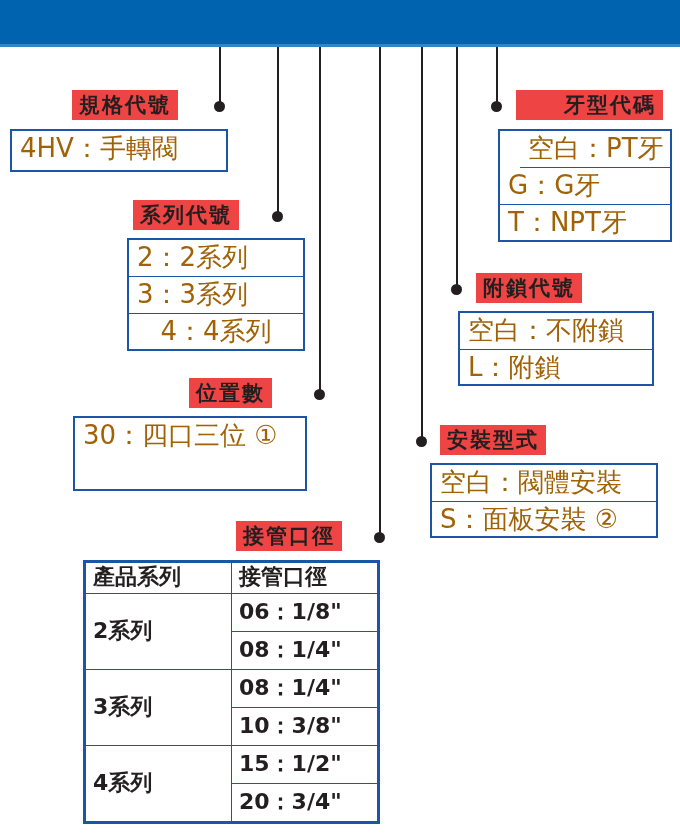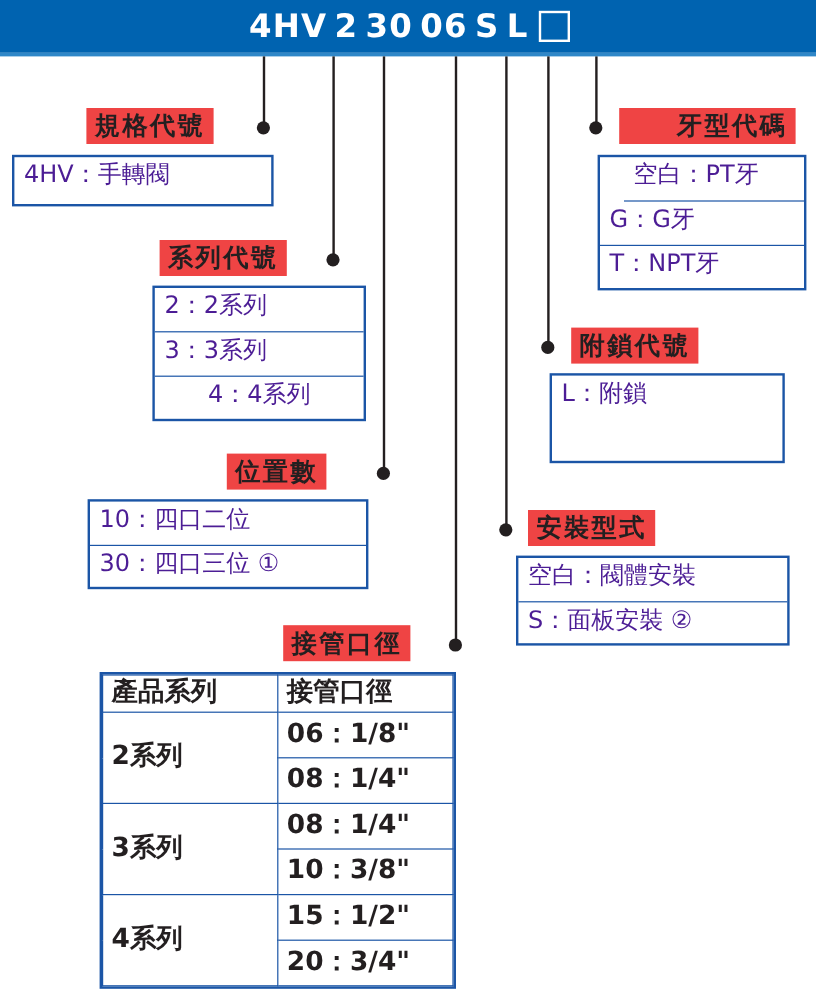--- a/index.html
+++ b/index.html
@@ -89,23 +89,23 @@
 
   
   .optbox {
     position: absolute;
     border: 2px solid #1b55a6;
     background: #ffffff;
     box-sizing: border-box;
   }
   .optbox .row {
     border-bottom: 1.5px solid #1b55a6;
-    font-size: 20px;
+    font-size: 26px;
     line-height: 1;
-    color: #4c1d95;
+    color: #a16207;
     padding: 4px 8px 6px 8px;
     white-space: nowrap;
     box-sizing: border-box;
   }
   .optbox .row:last-child { border-bottom: none; }
   .optbox.single .row { border-bottom: none; }
 
   
   .bore-table {
     position: absolute;
@@ -132,29 +132,20 @@
   .bore-table td.series-cell { vertical-align: middle; }
   .bore-table tr > *:first-child { width: 130px; }
 </style>
 </head>
 <body>
 
 <div id="page">
 
   <div class="header-bar"></div>
   <div class="header-underline"></div>
-  <div class="header-code">
-    <span class="seg">4HV</span>
-    <span class="seg">2</span>
-    <span class="seg">30</span>
-    <span class="seg">06</span>
-    <span class="seg">S</span>
-    <span class="seg">L</span>
-    <span class="boxglyph"></span>
-  </div>
 
   <div class="vline" style="left:219px; top:47px; height:57px;"></div>
   <div class="dot" style="left:214px; top:101px;"></div>
 
   <div class="vline" style="left:277px; top:47px; height:167px;"></div>
   <div class="dot" style="left:272px; top:211px;"></div>
 
   <div class="vline" style="left:319px; top:47px; height:345px;"></div>
   <div class="dot" style="left:314px; top:389px;"></div>
 
@@ -177,21 +168,20 @@
 
   <div class="caption" style="left:133px; top:200px;">系列代號</div>
   <div class="optbox" style="left:127px; top:238px; width:178px; height:113px;">
     <div class="row" style="height:37px;">2：2系列</div>
     <div class="row" style="height:37px;">3：3系列</div>
     <div class="row" style="height:37px;text-align:center;">4：4系列</div>
   </div>
 
   <div class="caption" style="left:189px; top:378px;">位置數</div>
   <div class="optbox" style="left:73px; top:416px; width:234px; height:75px;">
-    <div class="row" style="height:37px;">10：四口二位</div>
     <div class="row" style="height:37px;">30：四口三位 ①</div>
   </div>
 
   <div class="caption" style="left:236px; top:521px;">接管口徑</div>
   <div class="bore-table" style="left:83px; top:560px; width:297px; height:264px;">
     <table>
       <thead>
         <tr>
           <th>產品系列</th>
           <th>接管口徑</th>
@@ -225,20 +215,21 @@
 
   <div class="caption" style="left:516px; top:90px;padding-left:48px;">牙型代碼</div>
   <div class="optbox" style="left:498px; top:129px; width:174px; height:113px;">
     <div class="row" style="height:37px;margin-left:20px;">空白：PT牙</div>
     <div class="row" style="height:37px;">G：G牙</div>
     <div class="row" style="height:37px;">T：NPT牙</div>
   </div>
 
   <div class="caption" style="left:476px; top:273px;">附鎖代號</div>
   <div class="optbox" style="left:458px; top:311px; width:196px; height:75px;">
+    <div class="row" style="height:37px;">空白：不附鎖</div>
     <div class="row" style="height:37px;">L：附鎖</div>
   </div>
 
   <div class="caption" style="left:440px; top:425px;">安裝型式</div>
   <div class="optbox" style="left:430px; top:463px; width:228px; height:75px;">
     <div class="row" style="height:37px;">空白：閥體安裝</div>
     <div class="row" style="height:37px;">S：面板安裝 ②</div>
   </div>
 
 </div>

